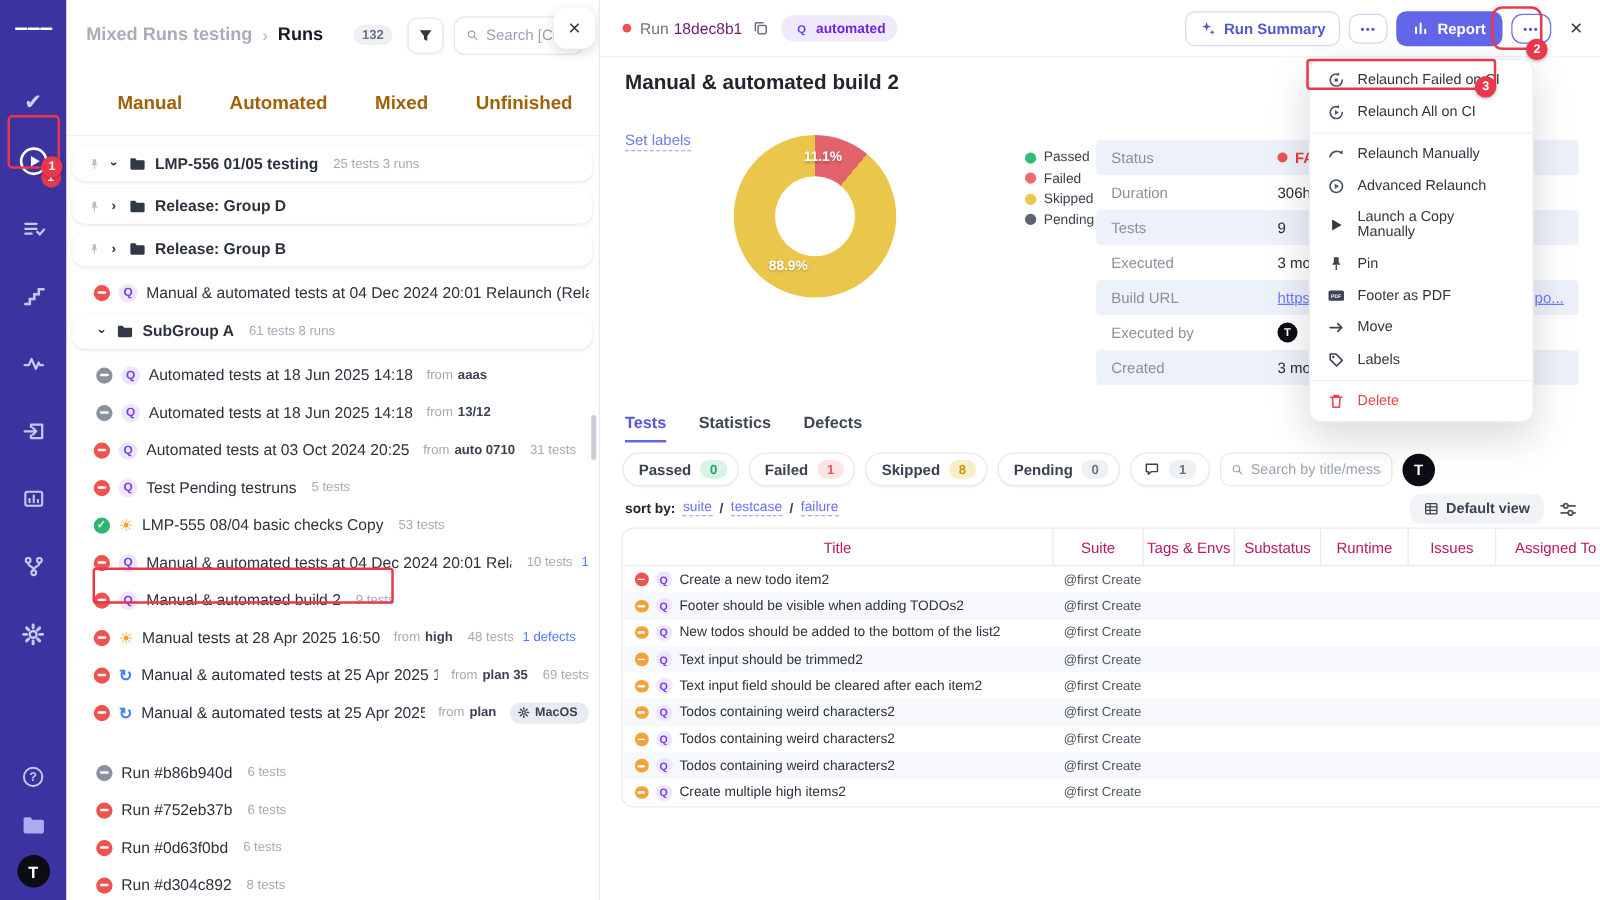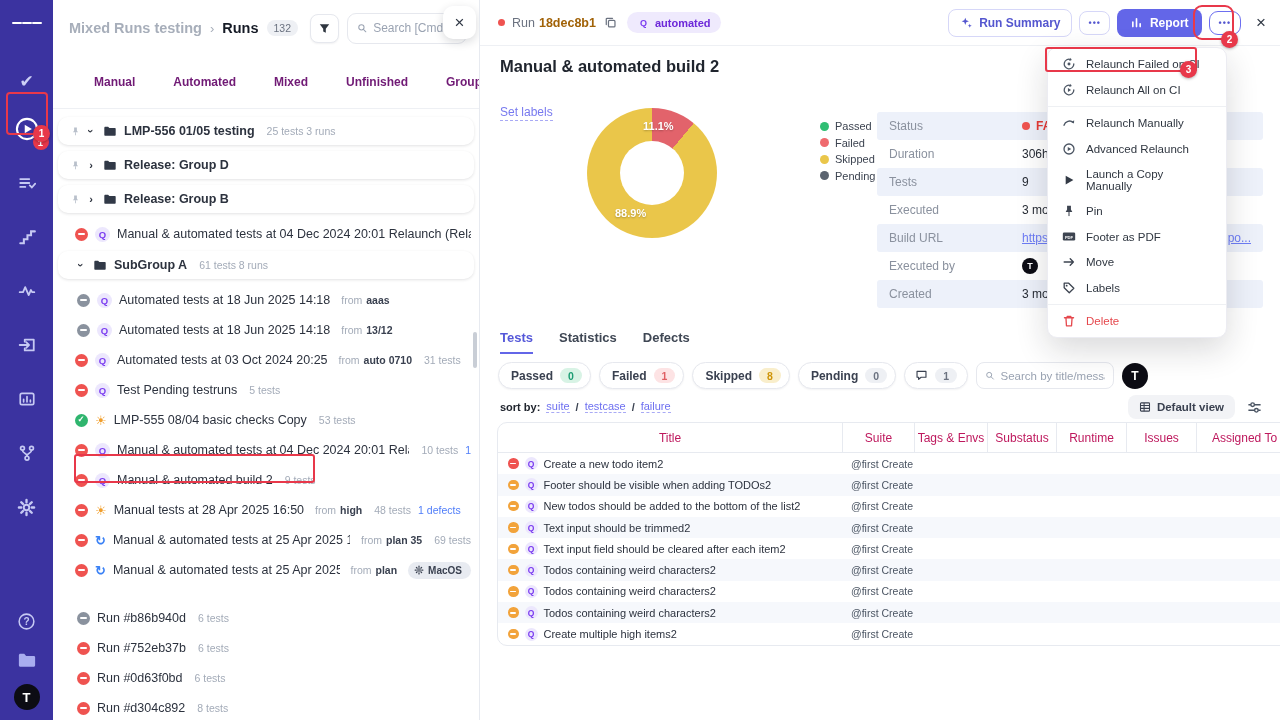--- a/index.html
+++ b/index.html
@@ -17,28 +17,28 @@
   .sb-gap { margin-top:24px; }
   .sb-bottom { margin-top:auto; margin-bottom:6px; display:flex; flex-direction:column; align-items:center; gap:9px; }
   .sb-avatar { width:26px; height:26px; border-radius:50%; background:#0c0c14; color:#fff; font-weight:bold; font-size:13px; display:flex; align-items:center; justify-content:center; margin-bottom:4px; }
 
   
   .left-panel { position:absolute; left:53px; top:0; width:427px; height:720px; background:#fff; border-right:1px solid #e7eaf0; overflow:hidden; }
   .lp-header { height:56px; display:flex; align-items:center; padding:0 12px 0 16px; gap:8px; }
   .crumb-project { color:#a7aeba; font-weight:600; font-size:14.5px; white-space:nowrap; }
   .crumb-sep { color:#a7aeba; font-size:13px; }
   .crumb-section { color:#161b26; font-weight:700; font-size:14.5px; }
-  .crumb-count { background:#eef0f4; color:#6b7280; font-size:10.5px; font-weight:400; border-radius:9px; padding:2px 7px; }
+  .crumb-count { background:#eef0f4; color:#6b7280; font-size:10.5px; font-weight:700; border-radius:9px; padding:2px 7px;margin-left:16px; }
   .filter-btn { width:29px; height:29px; border:1px solid #e6e8ee; border-radius:8px; background:#fff; box-shadow:0 1px 2px rgba(16,24,40,.06); display:flex; align-items:center; justify-content:center; margin-left:4px; cursor:pointer; flex:none; }
   .lp-search { flex:1; height:31px; border:1px solid #e6e8ee; border-radius:9px; display:flex; align-items:center; gap:6px; padding:0 9px; min-width:0; }
   .lp-search input { border:none; outline:none; width:100%; font-size:12px; color:#374151; font-family:inherit; background:transparent; }
   .lp-search input::placeholder { color:#9aa3b2; }
   .panel-close { position:absolute; left:390px; top:6px; width:33px; height:33px; background:#fff; border-radius:10px; box-shadow:0 3px 10px rgba(16,24,40,.16); display:flex; align-items:center; justify-content:center; font-size:17px; color:#303845; cursor:pointer; z-index:6; }
   .lp-tabs { height:53px; border-bottom:1px solid #eef0f4; display:flex; align-items:center; gap:0; padding:0 0 0 22px; }
-  .lp-tab { color:#701a75; font-size:12px; font-weight:600; padding:0 19px; cursor:pointer; white-space:nowrap; }
+  .lp-tab { color:#a16207; font-size:15px; font-weight:600; padding:0 19px; cursor:pointer; white-space:nowrap; }
   .lp-list { position:absolute; top:110px; left:0; right:0; bottom:0; padding-top:5px; overflow:hidden; }
   .row { height:30px; display:flex; align-items:center; gap:7px; padding:0 8px 0 12px; font-size:12.5px; color:#2c323e; white-space:nowrap; overflow:hidden; cursor:pointer; }
   .row.group { font-weight:600; background:#fff; border-radius:10px; box-shadow:0 1px 3px rgba(23,26,31,.12); margin:2px 5px 6px 5px; height:28px; }
   .row .title { overflow:hidden; text-overflow:clip; }
   .row .meta { color:#a3abb8; font-size:10.5px; margin-left:5px; font-weight:400; }
   .row .fromlbl { color:#a3abb8; font-size:10.5px; margin-left:4px; font-weight:400; }
   .row .fromval { color:#3a4150; font-size:10.5px; font-weight:700; margin-left:-3px; }
   .row .defects { color:#4f7df9; font-size:10.5px; font-weight:400; }
   .row .envbadge { background:#e8ebf1; color:#3a4150; font-size:10px; font-weight:600; border-radius:11px; padding:3px 9px 3px 6px; display:flex; align-items:center; gap:4px; margin-left:4px; }
   .row.gap-before { margin-top:18px; }
@@ -54,21 +54,21 @@
   .st.passed::after { content:"✓"; color:#fff; font-size:8.5px; font-weight:700; position:absolute; left:2.6px; top:0.8px; }
   .tq { width:15px; height:15px; border-radius:50%; background:#ece7fd; color:#7a3bf0; font-weight:700; font-size:9.5px; display:flex; align-items:center; justify-content:center; flex:none; }
   .tman { color:#f09d2a; font-size:13px; flex:none; line-height:1; }
   .tmix { color:#3b82f6; font-size:13px; font-weight:700; flex:none; line-height:1; }
   .lp-scrollthumb { position:absolute; right:2px; top:332px; width:4px; height:36px; background:#c9ced6; border-radius:2px; }
 
   
   .topbar { position:absolute; left:480px; top:0; width:800px; height:46px; border-bottom:1px solid #eef0f4; display:flex; align-items:center; padding:0 14px 0 18px; background:#fff; }
   .run-dot { width:7px; height:7px; border-radius:50%; background:#ef5350; margin-right:7px; }
   .run-label { color:#6b7280; font-size:12.5px; margin-right:4px; }
-  .run-id { color:#a16207; font-weight:700; font-size:12.5px; margin-right:8px;text-align:right; }
+  .run-id { color:#701a75; font-weight:400; font-size:12.5px; margin-right:8px;text-align:right; }
   .copy-btn { color:#6b7280; cursor:pointer; margin-right:10px; }
   .type-badge { background:#efeafd; color:#6d28d9; font-size:11px; font-weight:600; border-radius:12px; padding:4px 10px; display:flex; align-items:center; gap:5px; cursor:pointer; }
   .type-badge .tq { width:13px; height:13px; background:#fff0; color:#7a3bf0; font-size:9px; }
   .tb-right { margin-left:auto; display:flex; align-items:center; gap:7px; }
   .btn-outline { border:1px solid #d6d7f8; color:#5456cf; background:#fff; border-radius:8px; font-size:12px; font-weight:600; padding:6px 11px; display:flex; align-items:center; gap:6px; cursor:pointer; font-family:inherit; }
   .btn-kebab-sm { border:1px solid #d6d7f8; color:#5456cf; background:#fff; border-radius:8px; padding:6px 8px; font-size:9px; letter-spacing:1px; font-weight:700; cursor:pointer; }
   .btn-report { background:#6366e8; color:#fff; border:none; border-radius:8px; font-size:12px; font-weight:600; padding:7px 13px; display:flex; align-items:center; gap:7px; cursor:pointer; font-family:inherit; }
   .btn-kebab-main { border:1.6px solid #6d6ff0; color:#5456cf; background:#fff; border-radius:9px; padding:6px 9px; font-size:9px; letter-spacing:1px; font-weight:700; cursor:pointer; }
   .tb-close { color:#303845; font-size:17px; margin-left:8px; cursor:pointer; }
 

